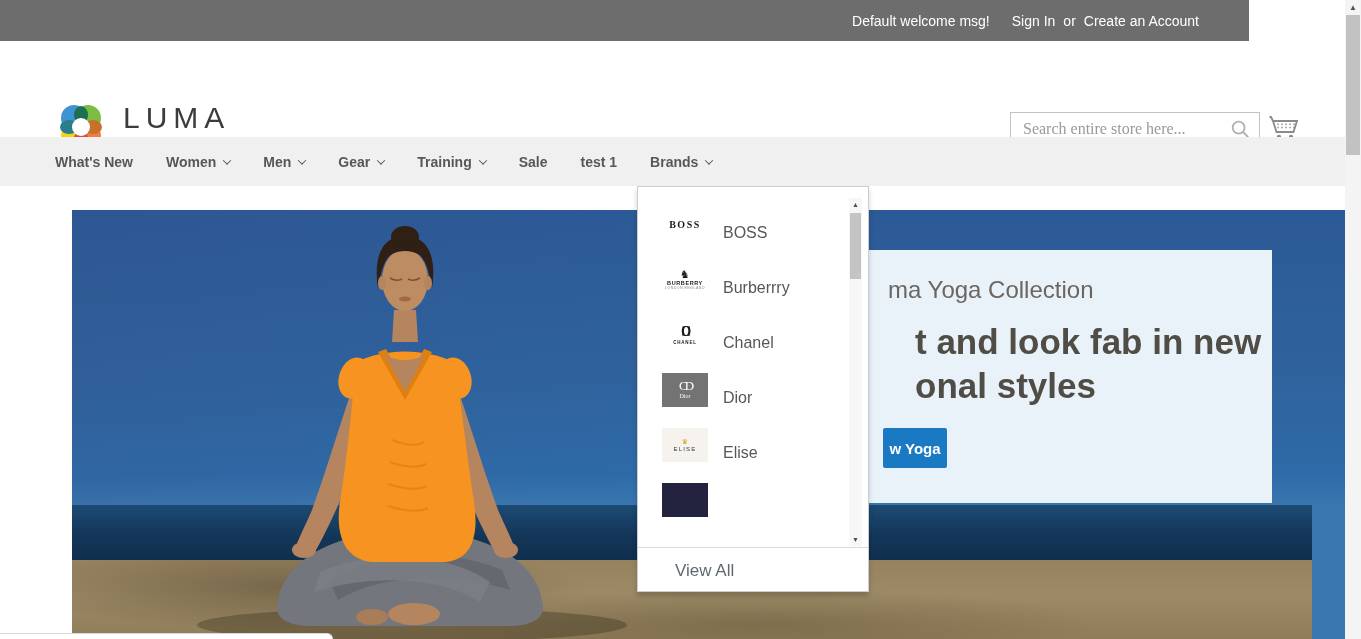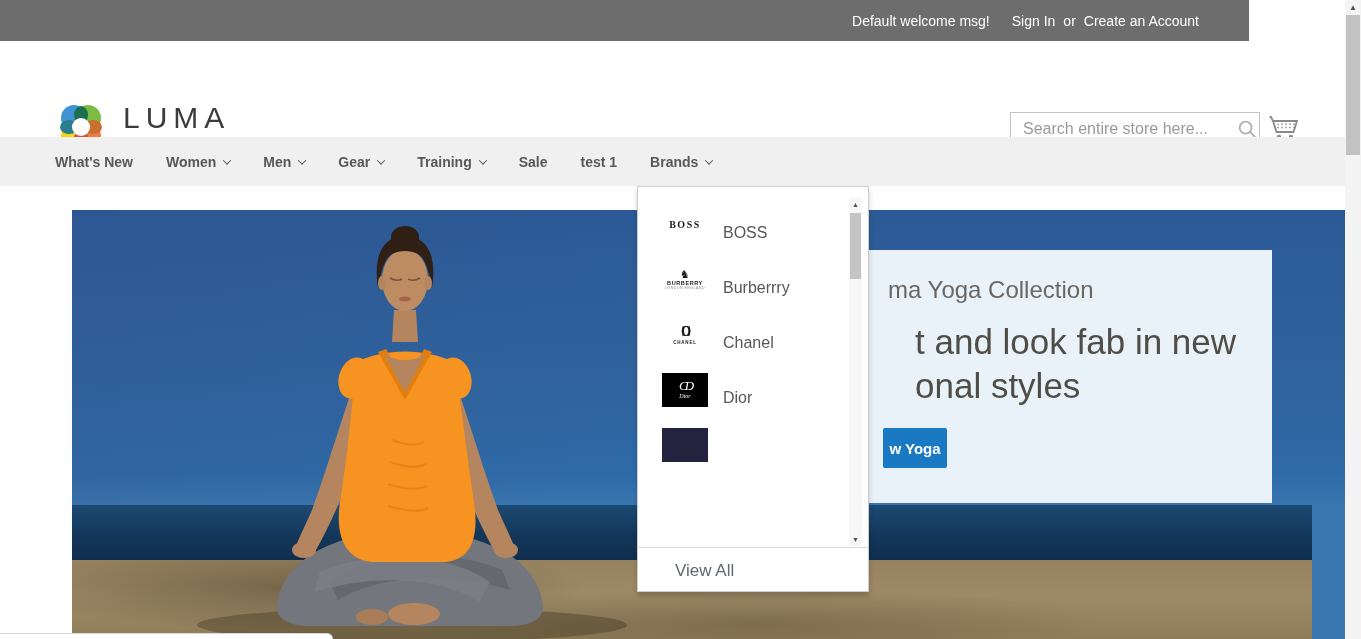--- a/index.html
+++ b/index.html
@@ -16,21 +16,21 @@
   .topbar .or { margin:0 8px; }
   .topbar a { cursor:pointer; }
 
   
   .header { position:absolute; left:0; top:41px; width:1345px; height:96px; background:#fff; }
   .logo { position:absolute; left:55px; top:60px; display:flex; align-items:flex-start; cursor:pointer; }
   .logo-text { margin-left:16px; font-size:30px; letter-spacing:6px; color:#3c3c3c; font-weight:400; }
   .searchbox { position:absolute; left:1010px; top:71px; width:250px; height:33px;
     border:1px solid #c2c2c2; background:#fff; display:flex; align-items:center; }
   .searchbox input { flex:1; border:none; outline:none; font-size:16px; color:#1d4ed8;
-    padding:0 6px 0 12px; font-family:Liberation Sans, sans-serif; background:transparent; }
+    padding:0 6px 0 12px; font-family:Liberation Serif, serif; background:transparent; }
   .searchbox input::placeholder { color:#9a9a9a; opacity:1; }
   .search-ico { width:22px; height:22px; margin-right:8px; flex:none; }
   .cart { position:absolute; left:1268px; top:71px; width:32px; height:32px; cursor:pointer; }
 
   
   .nav { position:absolute; left:0; top:137px; width:1345px; height:49px; background:#f0f0f0;
     display:flex; align-items:center; padding-left:55px; }
   .nav-item { display:flex; align-items:center; margin-right:33px; cursor:pointer;
     font-size:14px; font-weight:700; color:#575757; }
   .caret { display:inline-block; width:6px; height:6px; border-right:1.6px solid #575757;
@@ -49,21 +49,21 @@
       radial-gradient(ellipse 420px 60px at 18% 35%, rgba(20,15,5,0.28), rgba(0,0,0,0) 70%),
       radial-gradient(ellipse 500px 50px at 55% 80%, rgba(30,22,8,0.18), rgba(0,0,0,0) 70%),
       linear-gradient(to bottom,#97825f 0%, #9d8a66 45%, #8f7c58 100%); }
   .figure { position:absolute; left:0; top:0; }
 
   .panel { position:absolute; left:745px; top:40px; width:455px; height:253px;
     background:#e9f2f8; }
   .hero-eyebrow { position:absolute; left:816px; top:66px; font-size:24px; font-weight:300;
     color:#6b6662; }
   .hero-h1 { position:absolute; left:815px; top:110px; font-size:35px; line-height:44px;
-    font-weight:400; color:#504d47;padding-left:28px; }
+    font-weight:700; color:#504d47;padding-left:28px; }
   .hero-btn { position:absolute; left:811px; top:218px; width:64px; height:40px;
     background:#1979c3; color:#fff; font-size:15px; font-weight:700; border:none;
     display:flex; align-items:center; justify-content:center; cursor:pointer; border-radius:2px;
     font-family:inherit; }
 
   
   .dropdown { position:absolute; left:637px; top:186px; width:232px; height:406px;
     background:#fff; border:1px solid #cdcdcd; box-shadow:0 4px 5px rgba(0,0,0,0.18); z-index:10; }
   .dd-list { position:relative; width:100%; height:360px; overflow:hidden; padding-top:13px; }
   .dd-row { width:210px; height:55px; display:flex; align-items:center; padding-left:24px;
@@ -89,21 +89,21 @@
   .logo-burberry .sub { font-size:3.5px; color:#8a8a8a; letter-spacing:0.5px; }
 
   .logo-chanel { color:#1a1a1a; }
   .logo-chanel .cc { position:relative; height:14px; width:20px; }
   .logo-chanel .cc span { position:absolute; top:0; font-family:"Liberation Serif","DejaVu Serif",serif;
     font-size:14px; line-height:14px; font-weight:700; }
   .logo-chanel .cc .c1 { left:6px; transform:scaleX(-1); }
   .logo-chanel .cc .c2 { left:6px; }
   .logo-chanel .word { font-size:4.5px; font-weight:700; letter-spacing:0.8px; margin-top:1px; }
 
-  .logo-dior { background:#000000; color:#fff;font-style:italic; }
+  .logo-dior { background:#737373; color:#fff; }
   .logo-dior .cd { font-family:"Liberation Serif","DejaVu Serif",serif; font-size:13px;
     line-height:12px; letter-spacing:-3px; }
   .logo-dior .word { font-family:"Liberation Serif","DejaVu Serif",serif; font-size:6px; margin-top:1px; }
 
   .logo-elise { background:#f6f3ee; color:#3a3a3a; }
   .logo-elise .crown { color:#c9a227; font-size:7px; line-height:7px; }
   .logo-elise .word { font-size:6px; letter-spacing:1.2px; margin-top:1px; }
 
   .logo-partial { background:#232340; position:relative; }
   .dd-row.partial { height:55px; }
@@ -279,20 +279,27 @@
       </div>
 
       <div class="dd-row">
         <div class="brand-logo logo-dior">
           <span class="cd">CD</span>
           <span class="word">Dior</span>
         </div>
         <span class="brand-label">Dior</span>
       </div>
 
+      <div class="dd-row">
+        <div class="brand-logo logo-elise">
+          <span class="crown">♛</span>
+          <span class="word">ELISE</span>
+        </div>
+        <span class="brand-label">Elise</span>
+      </div>
 
       <div class="dd-row partial">
         <div class="brand-logo logo-partial">
           
         </div>
       </div>
 
       <div class="dd-scroll">
         <div class="arr up">▲</div>
         <div class="dd-thumb"></div>

